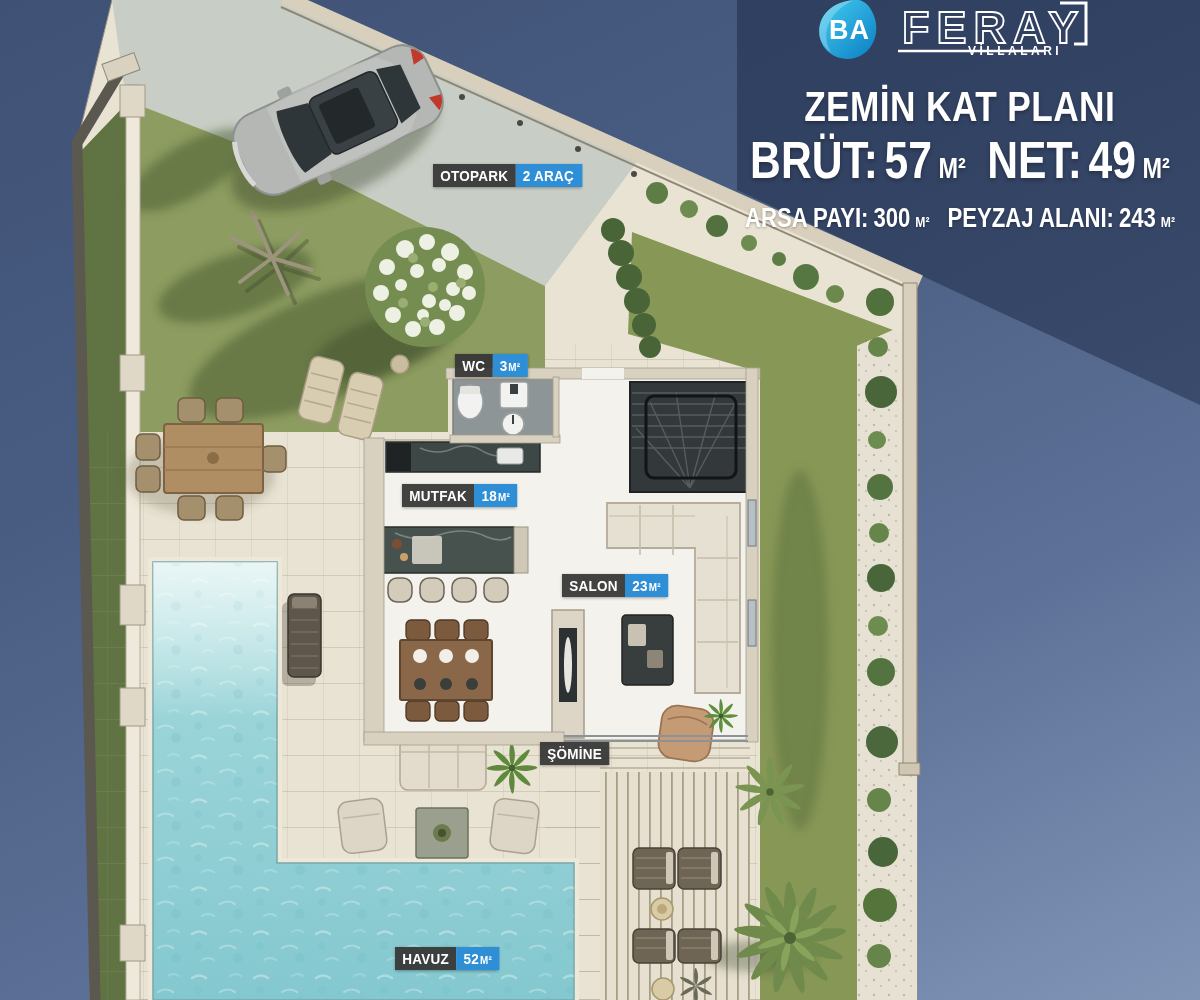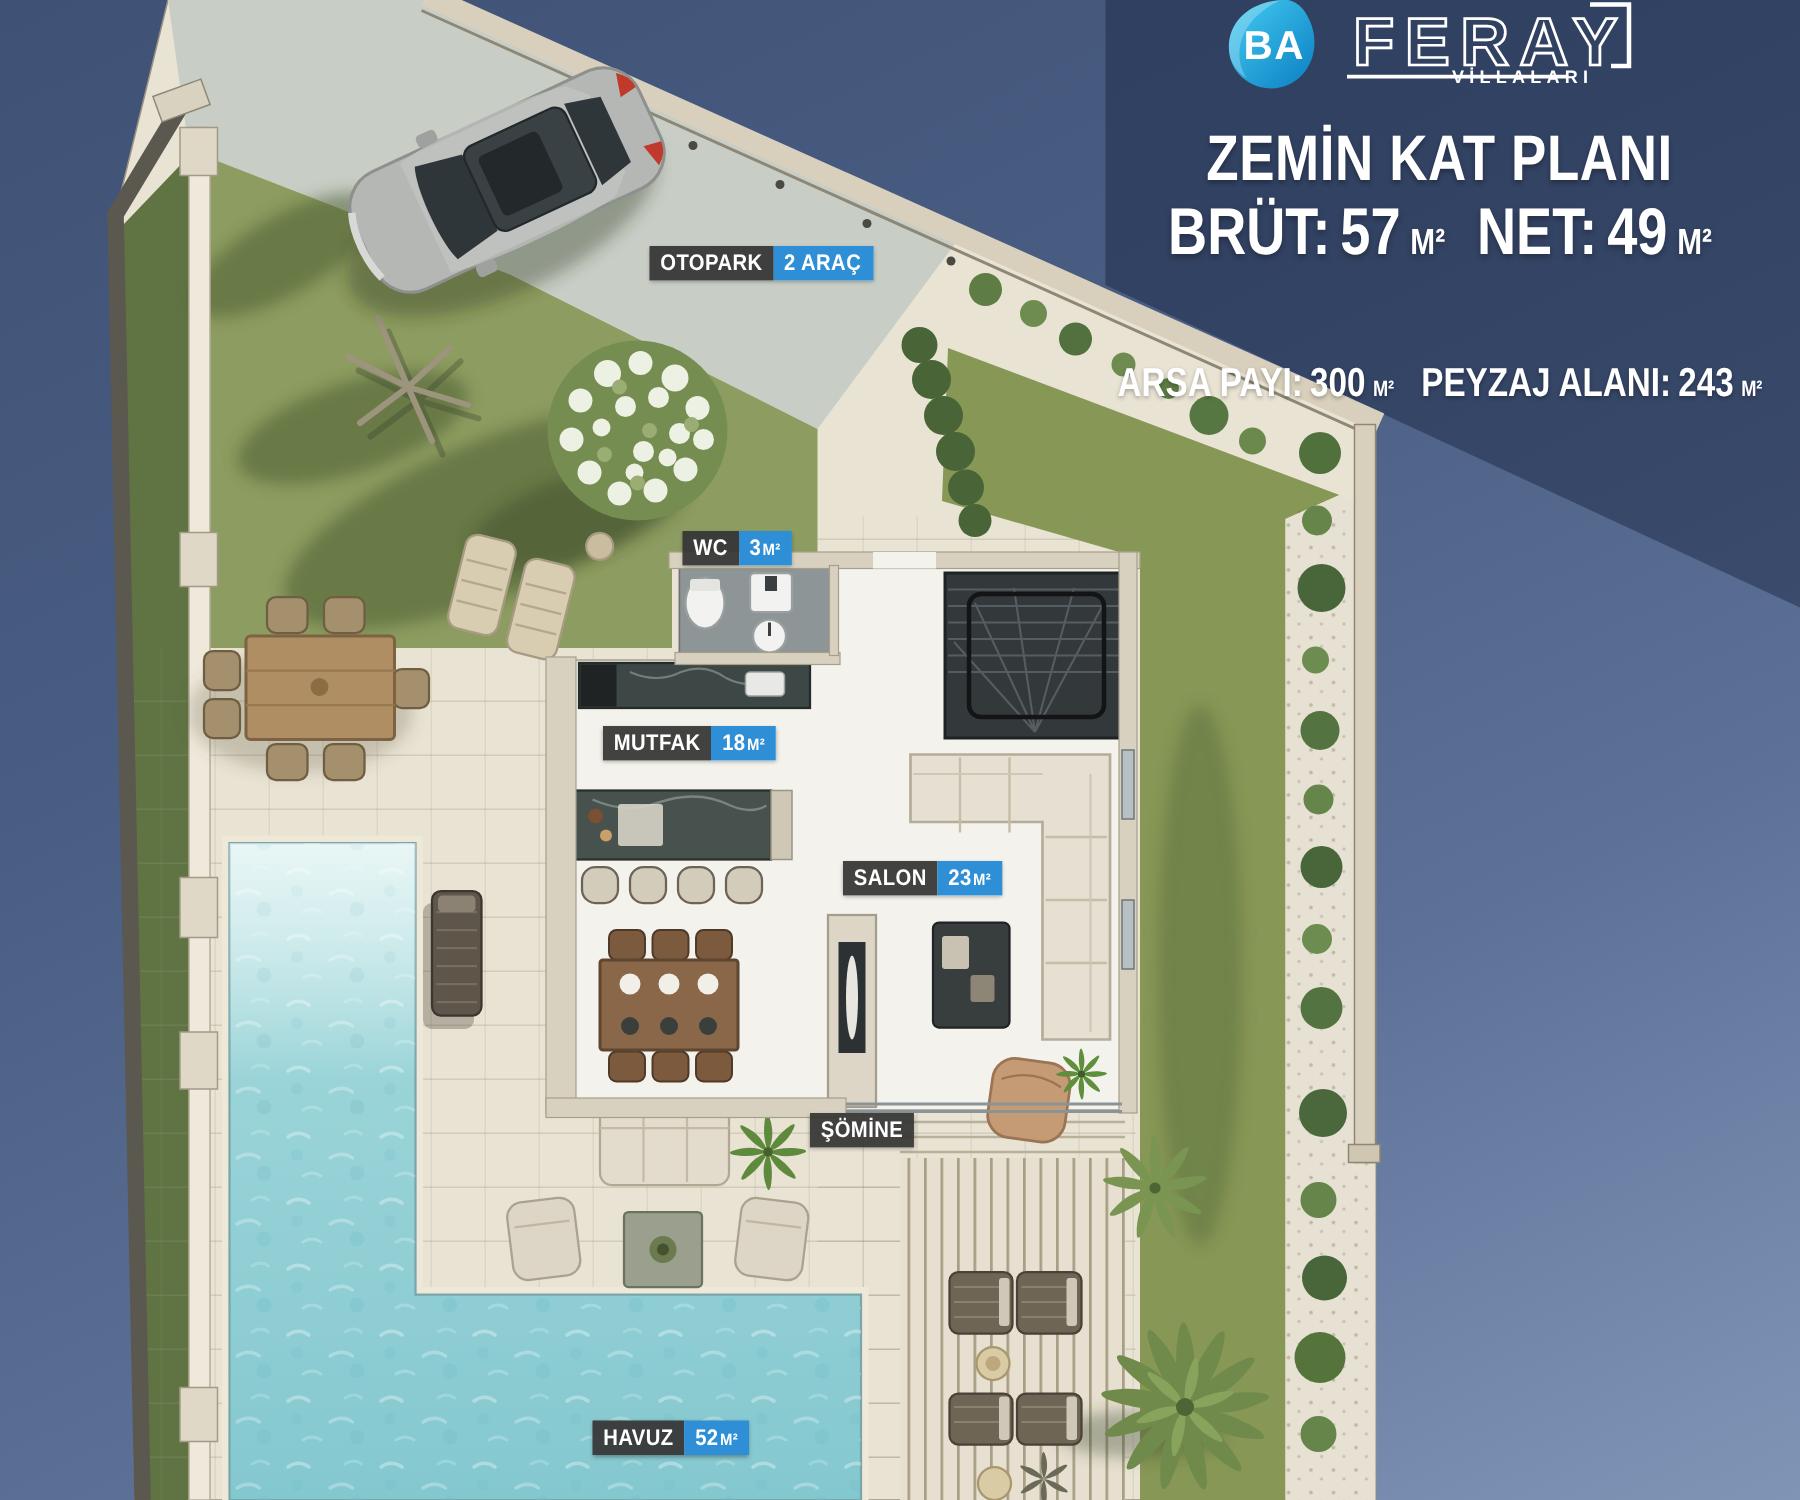--- a/index.html
+++ b/index.html
@@ -19,23 +19,23 @@
   }
   .room-label .seg{padding:4px 8px;display:flex;align-items:baseline;}
   .seg.dark{background:rgba(54,54,54,.94);}
   .seg.blue{background:#2E8FD6;}
   .seg .unit{font-size:11px;margin-left:1px;}
   
   .hdr{position:absolute;color:#fff;text-align:center;}
   .hdr .cond{display:inline-block;transform:scaleX(.82);transform-origin:center;white-space:nowrap;}
   #title{left:745px;top:82px;width:430px;font-size:43px;font-weight:bold;letter-spacing:.5px;
          text-shadow:0 2px 4px rgba(0,0,0,.3);}
-  #stats1{left:730px;top:130px;width:460px;font-size:44px;font-weight:bold;text-shadow:0 2px 5px rgba(0,0,0,.3);}
+  #stats1{left:730px;top:130px;width:460px;font-size:52px;font-weight:bold;text-shadow:0 2px 5px rgba(0,0,0,.3);}
   #stats1 .cond{display:flex;gap:26px;justify-content:center;align-items:baseline;}
-  #stats2{left:725px;top:203px;width:470px;font-size:27px;font-weight:bold;text-shadow:0 1px 3px rgba(0,0,0,.3);margin-top:37px;}
+  #stats2{left:725px;top:203px;width:470px;font-size:27px;font-weight:bold;text-shadow:0 1px 3px rgba(0,0,0,.3);}
   #stats2 .cond{display:flex;gap:22px;justify-content:center;align-items:baseline;}
   .stat{display:flex;align-items:baseline;gap:8px;white-space:nowrap;}
   .stat .u{font-size:55%;}
   #stats2 .stat{gap:6px;}
   #logo{position:absolute;left:812px;top:-2px;width:300px;height:70px;}
 </style>
 </head>
 <body>
 
 <svg id="plan-svg" width="1200" height="1000" viewBox="0 0 1200 1000">

